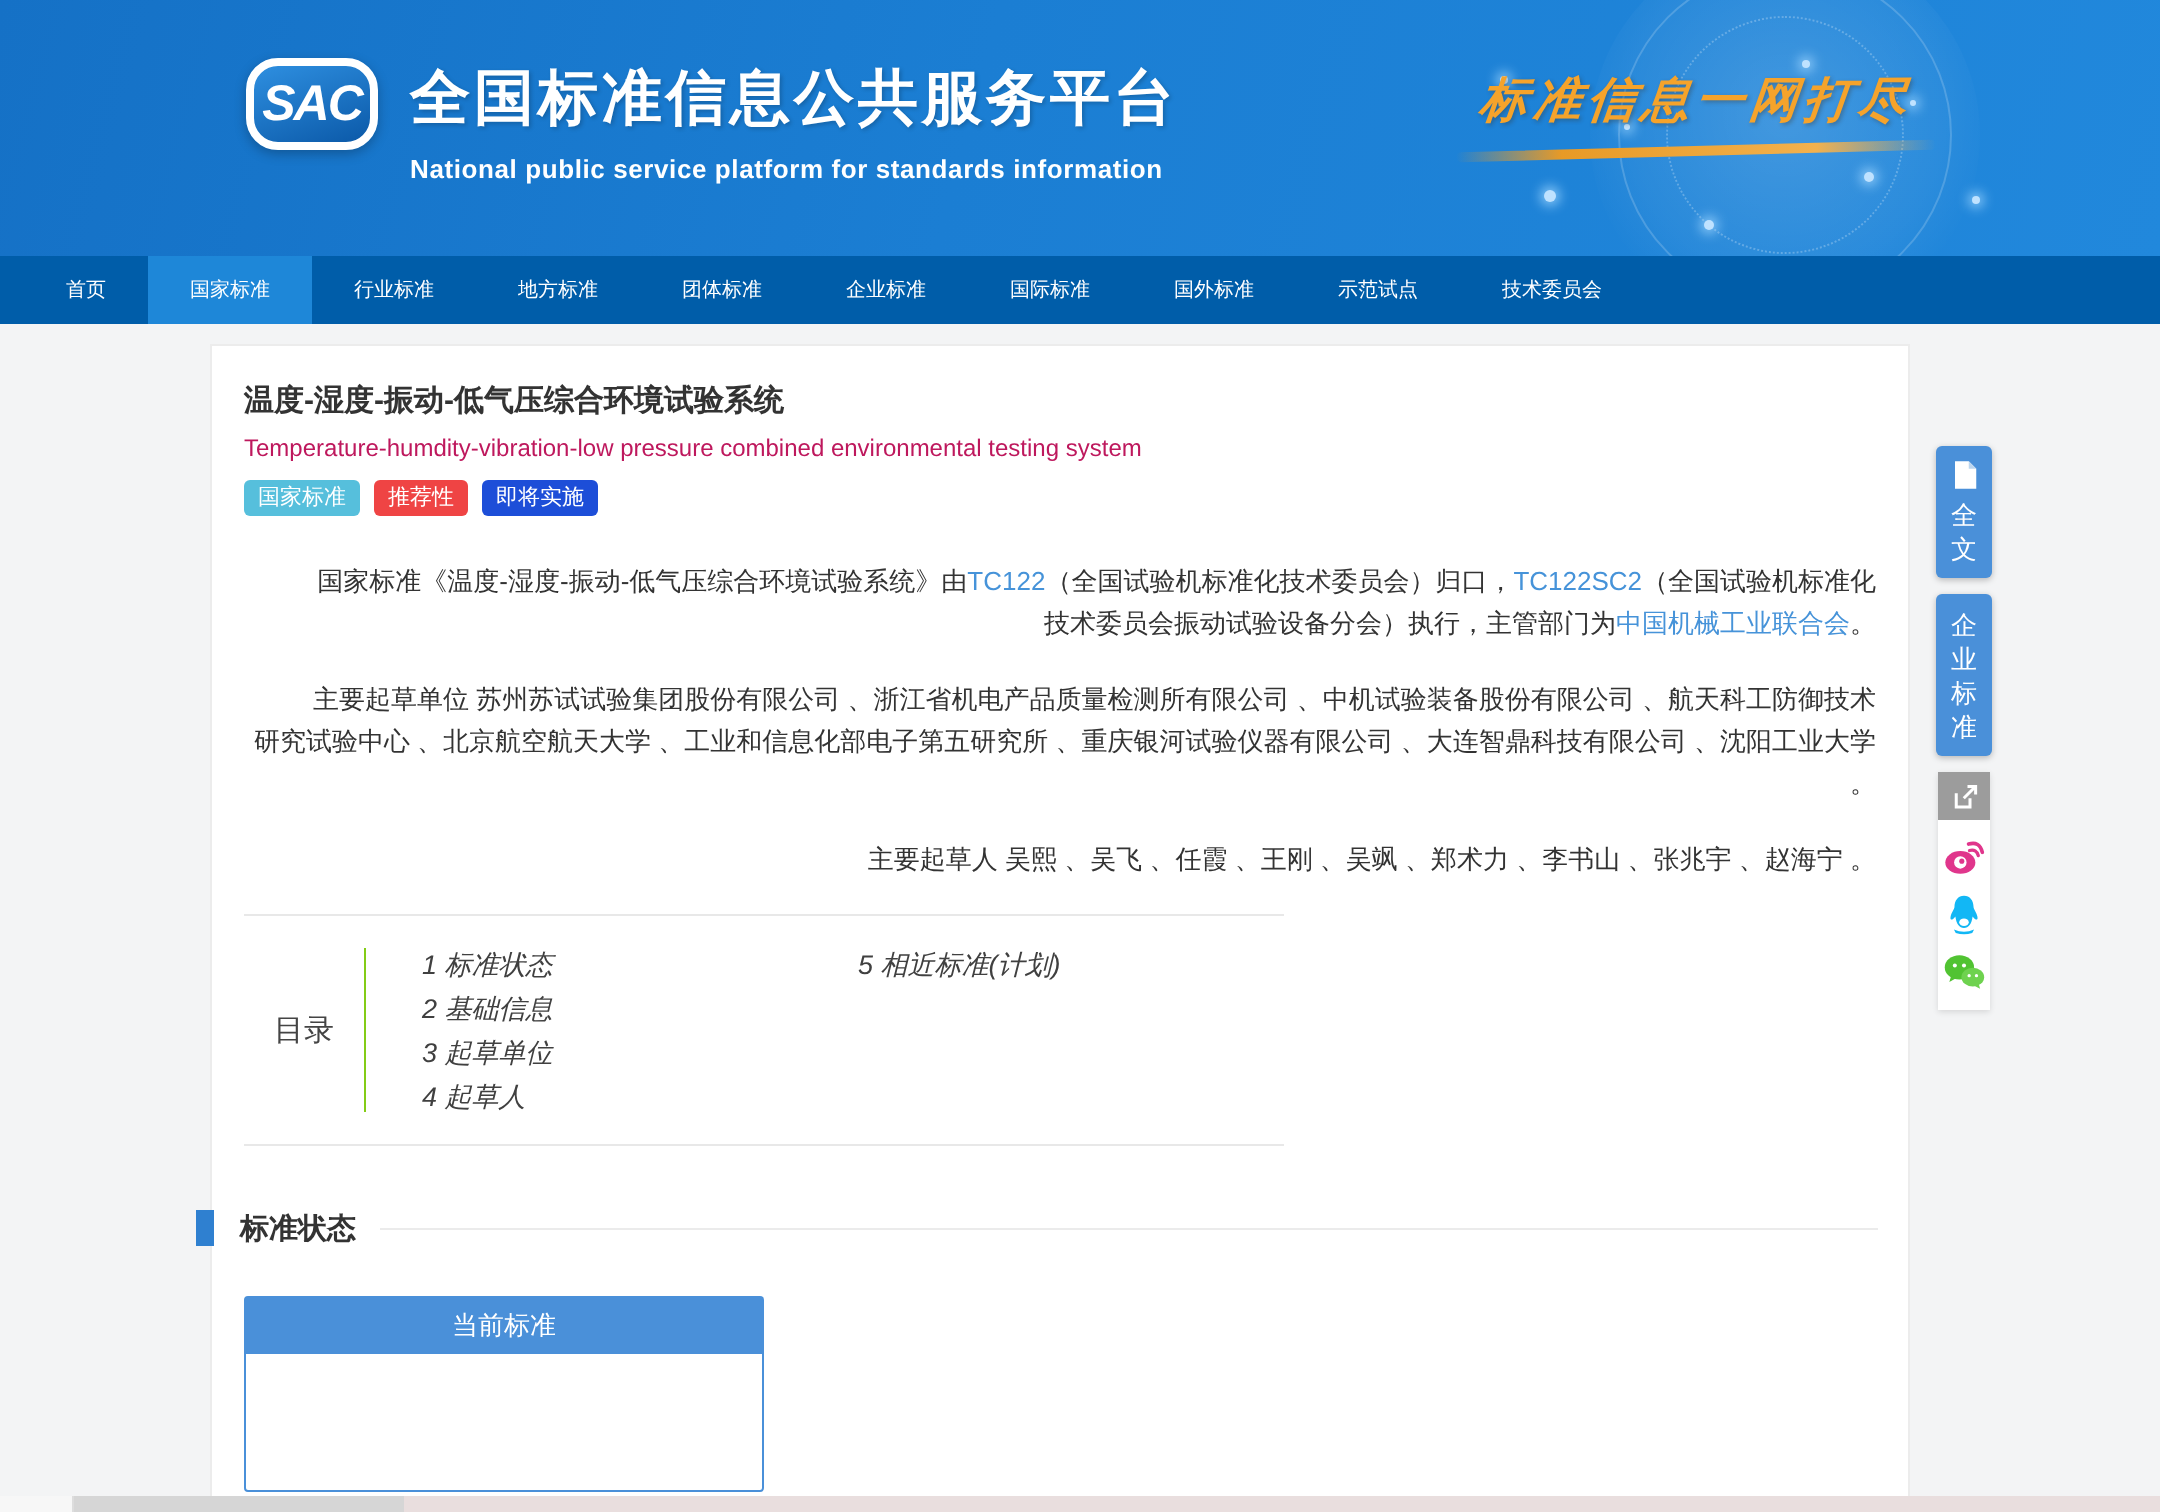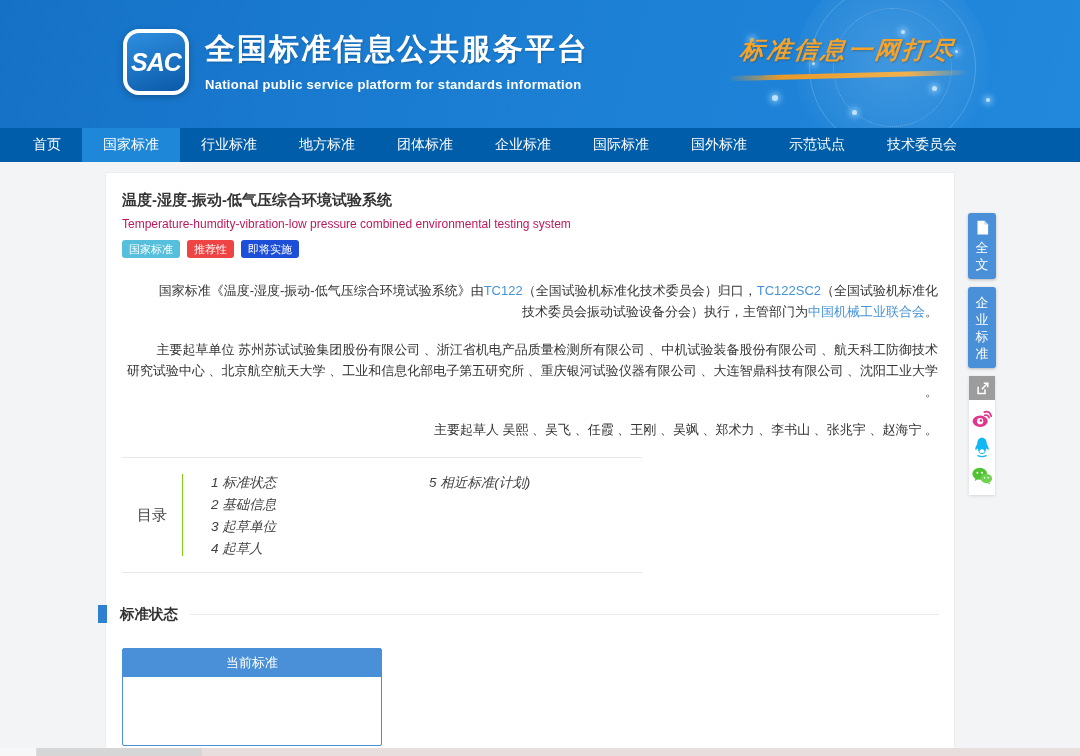--- a/index.html
+++ b/index.html
@@ -8,34 +8,34 @@
     background:#f3f4f5;font-family:"Liberation Sans","DejaVu Sans",sans-serif;
   }
   
   .banner{height:128px;background:linear-gradient(105deg,#1571c6 0%,#1b7ed3 45%,#2188dc 100%);position:relative;overflow:hidden;}
   .globe{position:absolute;right:90px;top:-30px;width:195px;height:195px;border-radius:50%;
     background:radial-gradient(circle at 50% 45%,rgba(255,255,255,.16),rgba(255,255,255,.05) 55%,rgba(255,255,255,0) 72%);}
   .globe::before{content:'';position:absolute;inset:14px;border:1px solid rgba(255,255,255,.18);border-radius:50%;}
   .globe::after{content:'';position:absolute;inset:38px;border:1px dotted rgba(255,255,255,.25);border-radius:50%;}
   .bdot{position:absolute;border-radius:50%;background:#bfe2ff;box-shadow:0 0 6px 2px rgba(160,215,255,.8);}
   .logo-row{position:absolute;left:123px;top:29px;display:flex;align-items:flex-start;}
-  .logo{width:66px;height:66px;border-radius:16px;background:linear-gradient(160deg,#2e8fe0,#0b59a8);
+  .logo{width:66px;height:46px;border-radius:16px;background:linear-gradient(160deg,#2e8fe0,#0b59a8);
     border:4px solid #fff;box-sizing:border-box;display:flex;align-items:center;justify-content:center;box-shadow:0 2px 6px rgba(0,0,0,.25);}
   .logo-text{color:#fff;font-style:italic;font-weight:bold;font-size:25px;letter-spacing:-1px;}
   .titles{margin-left:16px;color:#fff;}
   .title-cn{font-size:30px;font-weight:bold;letter-spacing:2px;text-shadow:1px 1px 2px rgba(0,0,0,.2);}
   .title-en{font-size:13px;font-weight:bold;margin-top:7px;letter-spacing:.3px;}
   .slogan{position:absolute;right:112px;top:34px;width:240px;text-align:center;}
   .slogan-text{font-size:24px;color:#f5a32b;font-weight:bold;font-style:italic;letter-spacing:3px;
     transform:skewX(-6deg);text-shadow:1px 1px 2px rgba(60,30,0,.3);}
   .slogan-line{height:5px;margin-top:7px;border-radius:3px;transform:rotate(-1.5deg);
     background:linear-gradient(90deg,rgba(240,160,40,0) 0%,#e89a26 22%,#f2b14e 75%,rgba(240,160,40,0) 100%);}
   
   .nav{height:34px;background:#005da9;display:flex;align-items:stretch;padding-left:12px;}
-  .nav-item{color:#fff;font-size:14px;padding:0 21px;display:flex;align-items:center;cursor:pointer;white-space:nowrap;}
+  .nav-item{color:#fff;font-size:10px;padding:0 21px;display:flex;align-items:center;cursor:pointer;white-space:nowrap;}
   .nav-item.active{background:#1e87d8;}
   
   .card{margin:10px 0 0 105px;width:850px;box-sizing:border-box;background:#fff;border:1px solid #ececec;
     padding:16px 0 20px;min-height:565px;position:relative;}
   .page-title{font-size:15px;color:#333;font-weight:bold;margin:2px 16px 0;}
   .page-sub{font-size:12px;color:#be185d;margin:7px 16px 4px;}
   .tags{margin:9px 16px 0;display:flex;gap:7px;}
   .tag{color:#fff;font-size:11px;padding:2px 7px;border-radius:3px;line-height:14px;}
   .tag.cyan{background:#56bfdc}.tag.green{background:#ef4444}.tag.blue{background:#1d4ed8}
   .paras{margin:22px 16px 0;font-size:13px;color:#333;text-align:right;}
@@ -60,21 +60,21 @@
   .tl-track{position:absolute;left:15px;right:12px;top:43px;height:2px;background:#e3e3e3;}
   .tl-done{position:absolute;left:15px;width:182px;top:42px;height:3px;background:#7ba75b;border-radius:2px;}
   .tl-label{position:absolute;top:16px;transform:translateX(-50%);font-size:12.5px;color:#555;white-space:nowrap;}
   .tl-dot{position:absolute;transform:translateX(-50%);border-radius:50%;}
   .tl-dot.done{top:38px;width:13px;height:13px;background:#6fa352;}
   .tl-dot.pending{top:39px;width:11px;height:11px;background:#fff;border:2px solid #ddd;box-sizing:border-box;}
   
   .cur-card{margin:24px 0 0 16px;width:260px;height:98px;box-sizing:border-box;border:1px solid #4a90d9;border-radius:2px;background:#fff;}
   .cur-head{background:#4a90d9;color:#fff;text-align:center;font-size:13px;height:28px;line-height:28px;cursor:pointer;}
   
-  .side{position:absolute;left:968px;top:213px;width:28px;}
+  .side{position:absolute;left:968px;top:223px;width:28px;}
   .side-btn{width:28px;box-sizing:border-box;background:#4a90d9;color:#fff;border-radius:3px;display:flex;
     flex-direction:column;align-items:center;padding:7px 0 6px;margin-bottom:8px;cursor:pointer;box-shadow:0 1px 3px rgba(0,0,0,.25);}
   .vtext{font-size:13px;line-height:17px;width:14px;text-align:center;word-break:break-all;}
   .side-strip{background:#fff;width:26px;margin-left:1px;display:flex;flex-direction:column;align-items:center;
     padding-bottom:8px;box-shadow:0 1px 3px rgba(0,0,0,.12);}
   .share-btn{width:26px;height:24px;background:#9c9c9c;display:flex;align-items:center;justify-content:center;cursor:pointer;}
   .soc{margin-top:7px;cursor:pointer;width:22px;height:22px;}
   
   .hscroll{position:absolute;left:0;bottom:0;width:1080px;height:8px;background:#e9dede;}
   .hscroll-corner{position:absolute;left:0;bottom:0;width:36px;height:8px;background:#f7f7f7;border-right:1px solid #ddd;}

